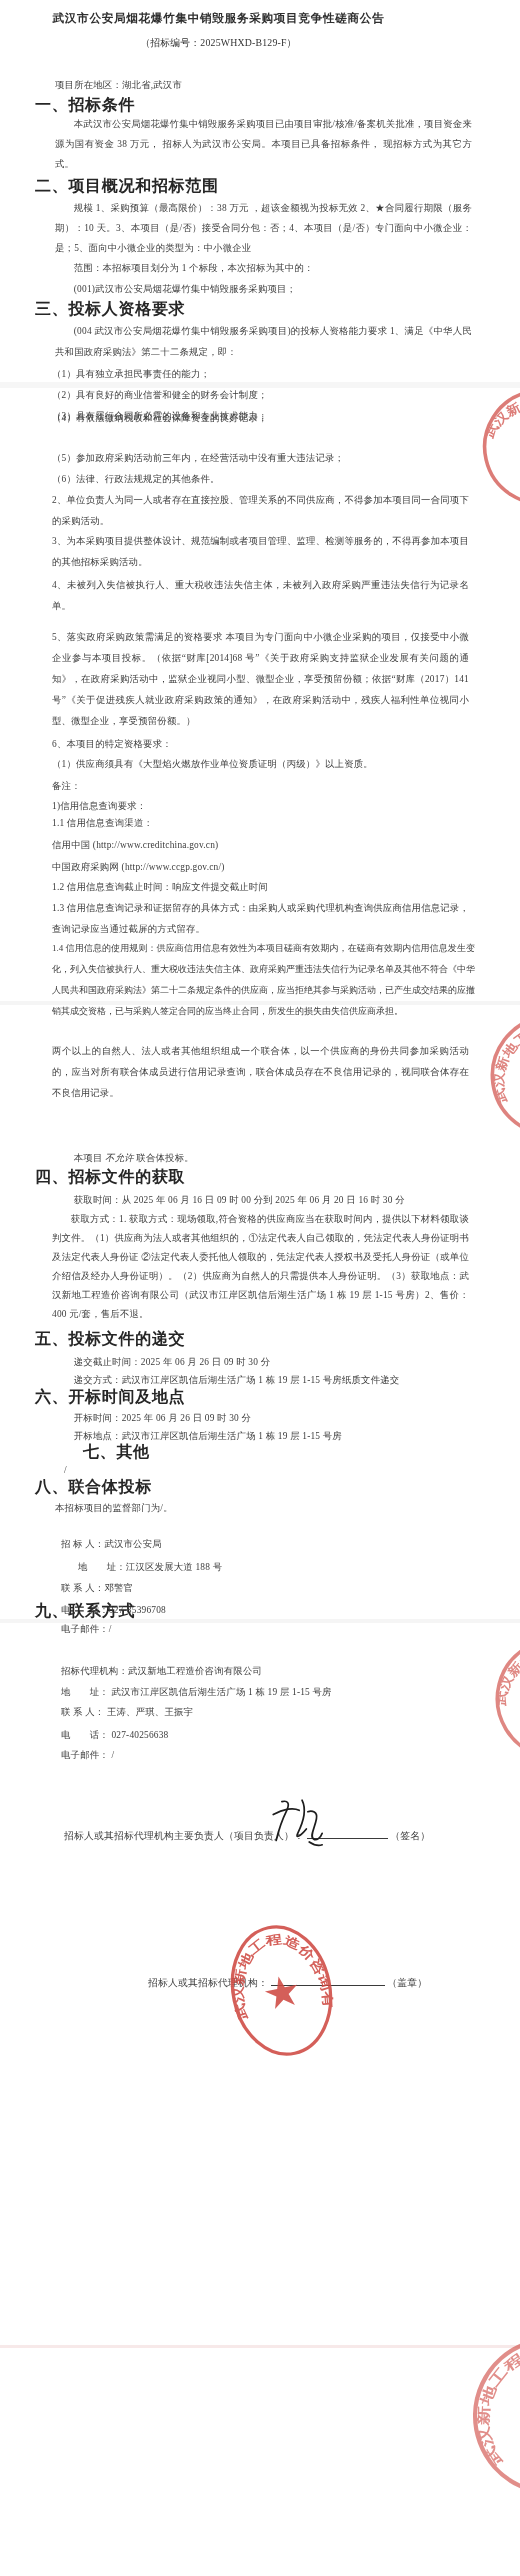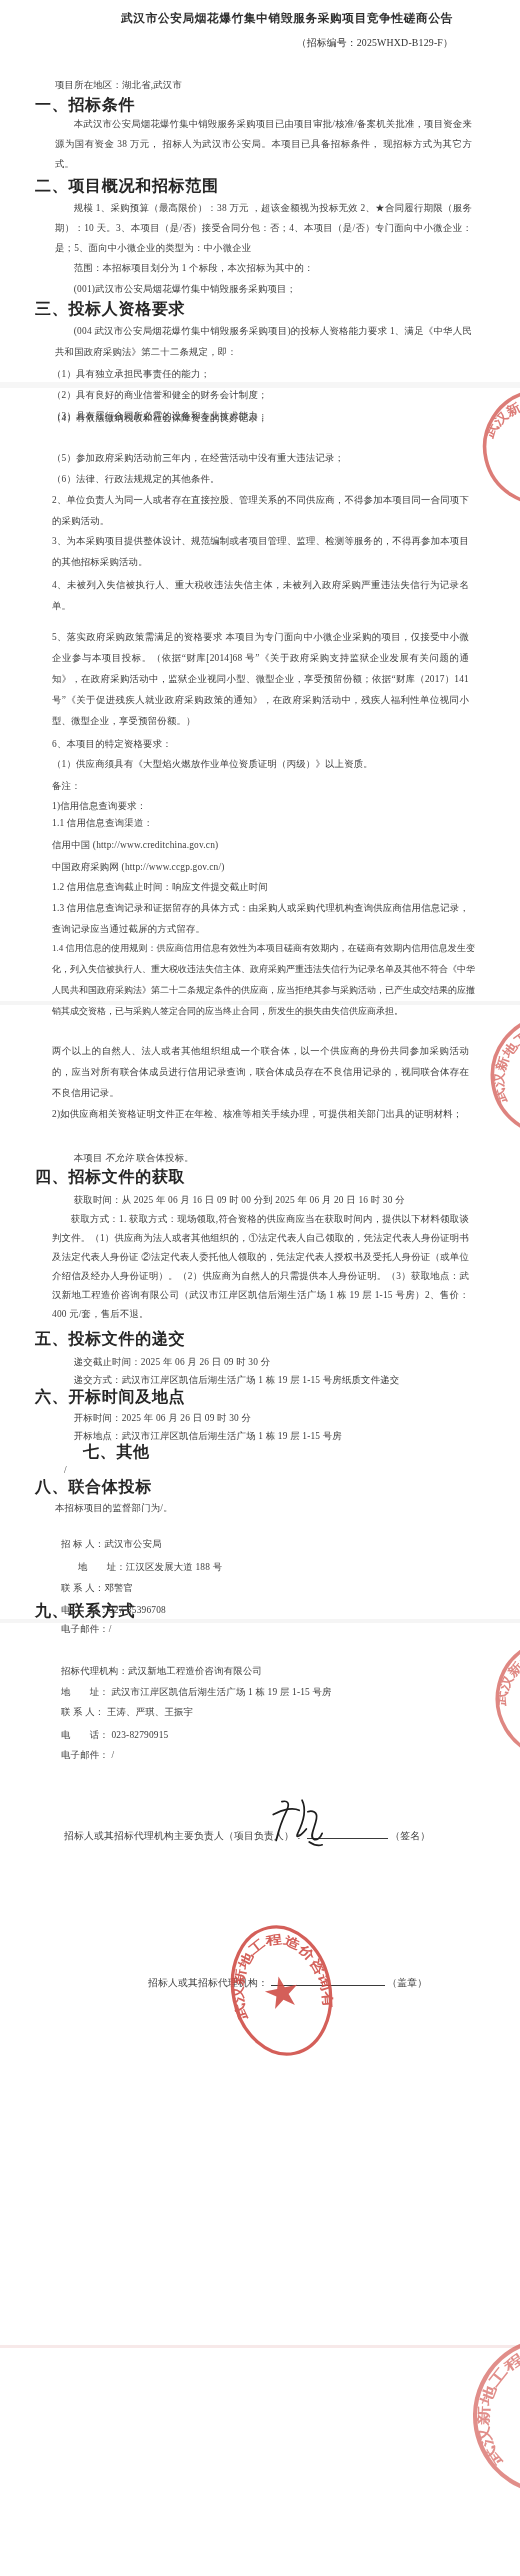--- a/index.html
+++ b/index.html
@@ -8,21 +8,21 @@
     width:521px;height:2576px;
     margin:0 auto;
     background:#ffffff;
     overflow:hidden;
     font-family:"Liberation Serif","DejaVu Serif",serif;
     color:#3c3c3c;
   }
   .blk{position:absolute;font-size:9.4px;line-height:20px;letter-spacing:0.2px;}
   .para{width:417px;text-align:justify;}
   .ind{text-indent:2em;}
-  .ctr{width:437px;text-align:right;left:16px;}
+  .ctr{width:437px;text-align:center;left:0;}
   .ttl{font-weight:bold;font-size:11.6px;color:#2e2e2e;letter-spacing:0.7px;}
   .sub{font-size:9.8px;color:#333;}
   .hd{font-weight:bold;font-size:16px;color:#262626;letter-spacing:0.7px;line-height:17.4px;}
   .tight{font-size:9px;letter-spacing:0;line-height:21px;}
   .lh29{line-height:21px;}
   .band{position:absolute;left:0;width:521px;pointer-events:none;}
   .u-line{display:inline-block;border-bottom:1.2px solid #3a3a3a;height:10px;vertical-align:baseline;}
   .seal{position:absolute;pointer-events:none;}
   .sig{position:absolute;pointer-events:none;}
   i.em{font-style:italic;}
@@ -66,21 +66,20 @@
   <div class="blk" style="top:754px;left:52px;">（1）供应商须具有《大型焰火燃放作业单位资质证明（丙级）》以上资质。</div>
   <div class="blk" style="top:776px;left:52px;">备注：</div>
   <div class="blk" style="top:796px;left:52px;">1)信用信息查询要求：</div>
   <div class="blk" style="top:813px;left:52px;">1.1 信用信息查询渠道：</div>
   <div class="blk" style="top:835px;left:52px;">信用中国 (http://www.creditchina.gov.cn)</div>
   <div class="blk" style="top:857px;left:52px;">中国政府采购网 (http://www.ccgp.gov.cn/)</div>
   <div class="blk" style="top:877px;left:52px;">1.2 信用信息查询截止时间：响应文件提交截止时间</div>
   <div class="blk para lh29" style="top:898px;left:52px;">1.3 信用信息查询记录和证据留存的具体方式：由采购人或采购代理机构查询供应商信用信息记录，查询记录应当通过截屏的方式留存。</div>
   <div class="blk para tight" style="top:938px;left:52px;width:423px;">1.4 信用信息的使用规则：供应商信用信息有效性为本项目磋商有效期内，在磋商有效期内信用信息发生变化，列入失信被执行人、重大税收违法失信主体、政府采购严重违法失信行为记录名单及其他不符合《中华人民共和国政府采购法》第二十二条规定条件的供应商，应当拒绝其参与采购活动，已产生成交结果的应撤销其成交资格，已与采购人签定合同的应当终止合同，所发生的损失由失信供应商承担。</div>
   <div class="blk para lh29" style="top:1041px;left:52px;">两个以上的自然人、法人或者其他组织组成一个联合体，以一个供应商的身份共同参加采购活动的，应当对所有联合体成员进行信用记录查询，联合体成员存在不良信用记录的，视同联合体存在不良信用记录。</div>
-  <div class="blk para lh29" style="top:1104px;left:52px;">2)如供应商相关资格证明文件正在年检、核准等相关手续办理，可提供相关部门出具的证明材料；</div>
   <div class="blk ind" style="top:1148px;left:55px;">
     <span>本项目</span>
     <i class="em">不允许</i>
     <span>联合体投标。</span>
   </div>
 
   <div class="blk hd" style="top:1168px;left:35px;">四、招标文件的获取</div>
   <div class="blk para ind" style="top:1190px;left:55px;">获取时间：从 2025 年 06 月 16 日  09 时 00 分到 2025 年 06 月 20 日  16 时 30 分</div>
   <div class="blk para ind" style="top:1210px;left:52px;line-height:19px;">获取方式：1. 获取方式：现场领取,符合资格的供应商应当在获取时间内，提供以下材料领取谈判文件。（1）供应商为法人或者其他组织的，①法定代表人自己领取的，凭法定代表人身份证明书及法定代表人身份证  ②法定代表人委托他人领取的，凭法定代表人授权书及受托人身份证（或单位介绍信及经办人身份证明）。（2）供应商为自然人的只需提供本人身份证明。（3）获取地点：武汉新地工程造价咨询有限公司（武汉市江岸区凯信后湖生活广场 1 栋 19 层 1-15 号房）2、售价：400 元/套，售后不退。</div>
 
@@ -100,21 +99,21 @@
 
   <div class="blk hd" style="top:1565px;left:35px;margin-top:37px;">九、联系方式</div>
   <div class="blk" style="top:1534px;left:61px;">招 标 人：武汉市公安局</div>
   <div class="blk" style="top:1557px;left:61px;margin-left:17px;">地　　址：江汉区发展大道 188 号</div>
   <div class="blk" style="top:1578px;left:61px;">联 系 人：邓警官</div>
   <div class="blk" style="top:1600px;left:61px;">电　　话：027-85396708</div>
   <div class="blk" style="top:1619px;left:61px;">电子邮件：/</div>
   <div class="blk" style="top:1661px;left:61px;">招标代理机构：武汉新地工程造价咨询有限公司</div>
   <div class="blk" style="top:1682px;left:61px;">地　　址：  武汉市江岸区凯信后湖生活广场 1 栋 19 层 1-15 号房</div>
   <div class="blk" style="top:1702px;left:61px;">联 系 人：  王涛、严琪、王振宇</div>
-  <div class="blk" style="top:1725px;left:61px;">电　　话：  023-82790915</div>
+  <div class="blk" style="top:1725px;left:61px;">电　　话：  027-40256638</div>
   <div class="blk" style="top:1745px;left:61px;">电子邮件：  /</div>
 
   <div class="blk" style="top:1826px;left:64px;font-size:9.8px;">
     <span>招标人或其招标代理机构主要负责人（项目负责人）：</span>
     <span class="u-line" style="width:81px;"></span>
     <span>（签名）</span>
   </div>
   <svg class="sig" style="top:1793px;left:266px;" width="62" height="59" viewBox="0 0 86 82">
     <g fill="none" stroke="#1d1d1d" stroke-width="2.4" stroke-linecap="round">
       <path d="M22,12 C30,10 34,14 28,26 C20,42 16,58 14,66"></path>

